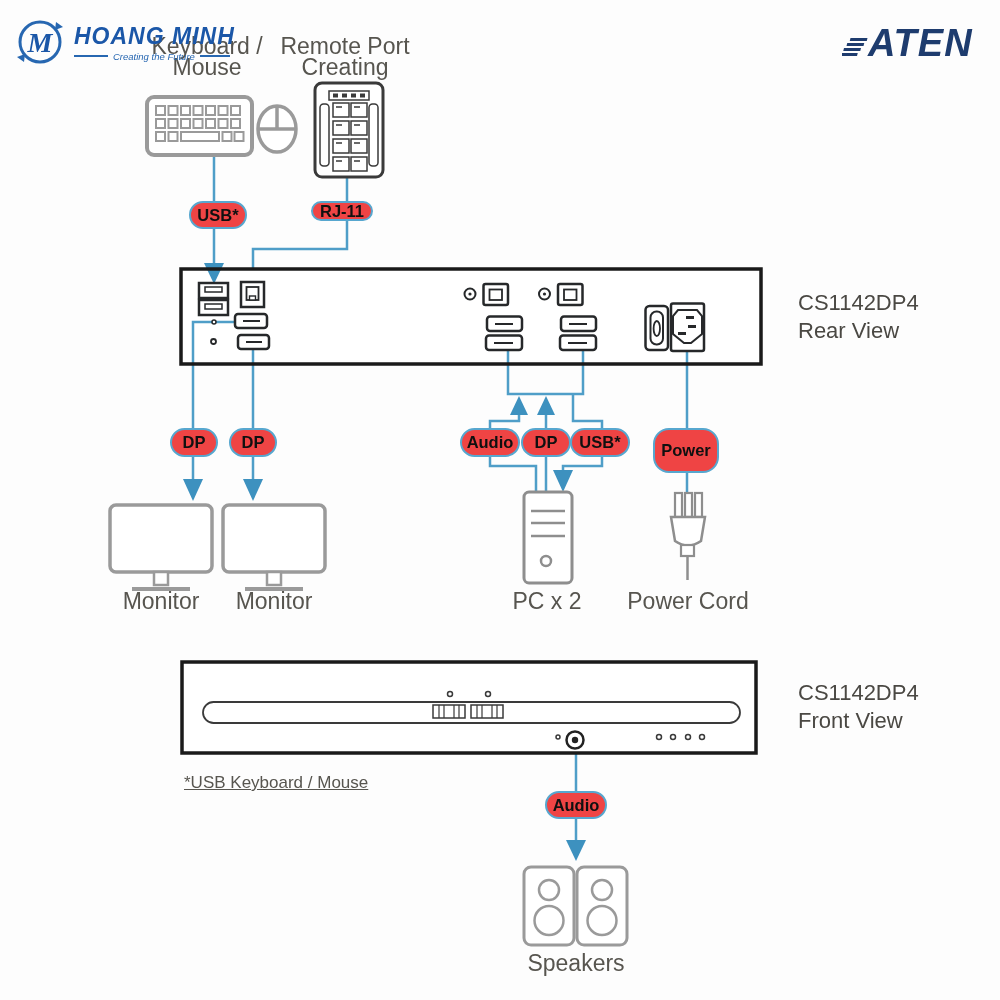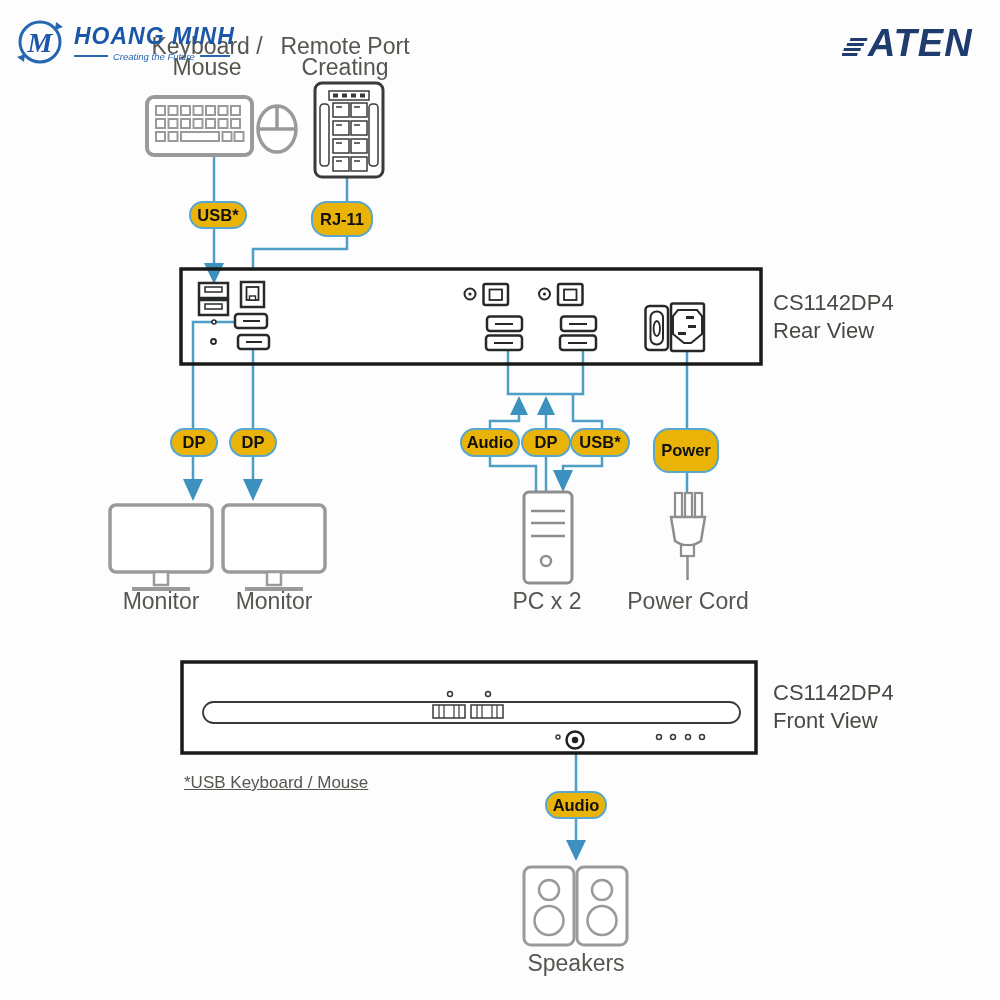--- a/index.html
+++ b/index.html
@@ -1,24 +1,24 @@
 <!DOCTYPE html>
 <html><head>
 <meta charset="utf-8">
 <style>
   html,body{margin:0;padding:0;background:#ffffff;}
   .stage{position:relative;width:1000px;height:1000px;background:#fdfdfd;overflow:hidden;
          font-family:"Liberation Sans", sans-serif;}
   .stage svg.diagram{position:absolute;left:0;top:0;z-index:1;}
   .center-label{position:absolute;transform:translateX(-50%);color:#57554f;font-size:23px;
                 white-space:nowrap;z-index:2;}
-  .model{position:absolute;color:#4a4843;font-size:22px;line-height:1.28;font-weight:500;z-index:2;}
+  .model{position:absolute;color:#4a4843;font-size:22px;line-height:1.28;font-weight:500;z-index:2;margin-left:25px;}
   .footnote{position:absolute;color:#57554f;font-size:17px;z-index:2;text-decoration:underline;}
   .pill{position:absolute;z-index:4;display:flex;align-items:center;justify-content:center;
-        background:#eab308;border:2.5px solid #57a7cf;border-radius:16px;
+        background:#ef4444;border:2.5px solid #57a7cf;border-radius:16px;
         font-size:16.5px;font-weight:bold;color:#101010;box-sizing:border-box;white-space:nowrap;}
   .brand{position:absolute;left:14px;top:16px;display:flex;align-items:center;gap:8px;z-index:5;}
   .brand-text{display:flex;flex-direction:column;text-align:right;}
   .brand-name{color:#1b57a8;font-size:23px;font-weight:bold;font-style:italic;letter-spacing:1px;white-space:nowrap;}
   .brand-tagline{display:flex;align-items:center;gap:5px;color:#2767b1;font-size:9.5px;
                  font-style:italic;margin-top:1px;}
   .tag-line-rule{display:inline-block;height:2px;background:#2767b1;}
   .aten{position:absolute;left:842px;top:16px;z-index:5;}
 </style>
 </head>
@@ -253,21 +253,21 @@
     <span style="display:block">Rear View</span>
   </div>
   <div class="model" style="left:773px;top:679px">
     <span style="display:block">CS1142DP4</span>
     <span style="display:block">Front View</span>
   </div>
 
   <div class="footnote" style="left:184px;top:773px">*USB Keyboard / Mouse</div>
 
   <div class="pill" style="left:189px;top:201px;width:58px;height:28px">USB*</div>
-  <div class="pill" style="left:311px;top:201px;width:62px;height:36px">RJ-11</div>
+  <div class="pill" style="left:311px;top:201px;width:62px;height:20px">RJ-11</div>
   <div class="pill" style="left:170px;top:428px;width:48px;height:29px">DP</div>
   <div class="pill" style="left:229px;top:428px;width:48px;height:29px">DP</div>
   <div class="pill" style="left:460px;top:428px;width:60px;height:29px">Audio</div>
   <div class="pill" style="left:521px;top:428px;width:50px;height:29px">DP</div>
   <div class="pill" style="left:570px;top:428px;width:60px;height:29px">USB*</div>
   <div class="pill" style="left:653px;top:428px;width:66px;height:45px">Power</div>
   <div class="pill" style="left:545px;top:791px;width:62px;height:28px">Audio</div>
 
   <div class="brand">
     <svg width="52" height="52" viewBox="0 0 52 52">

